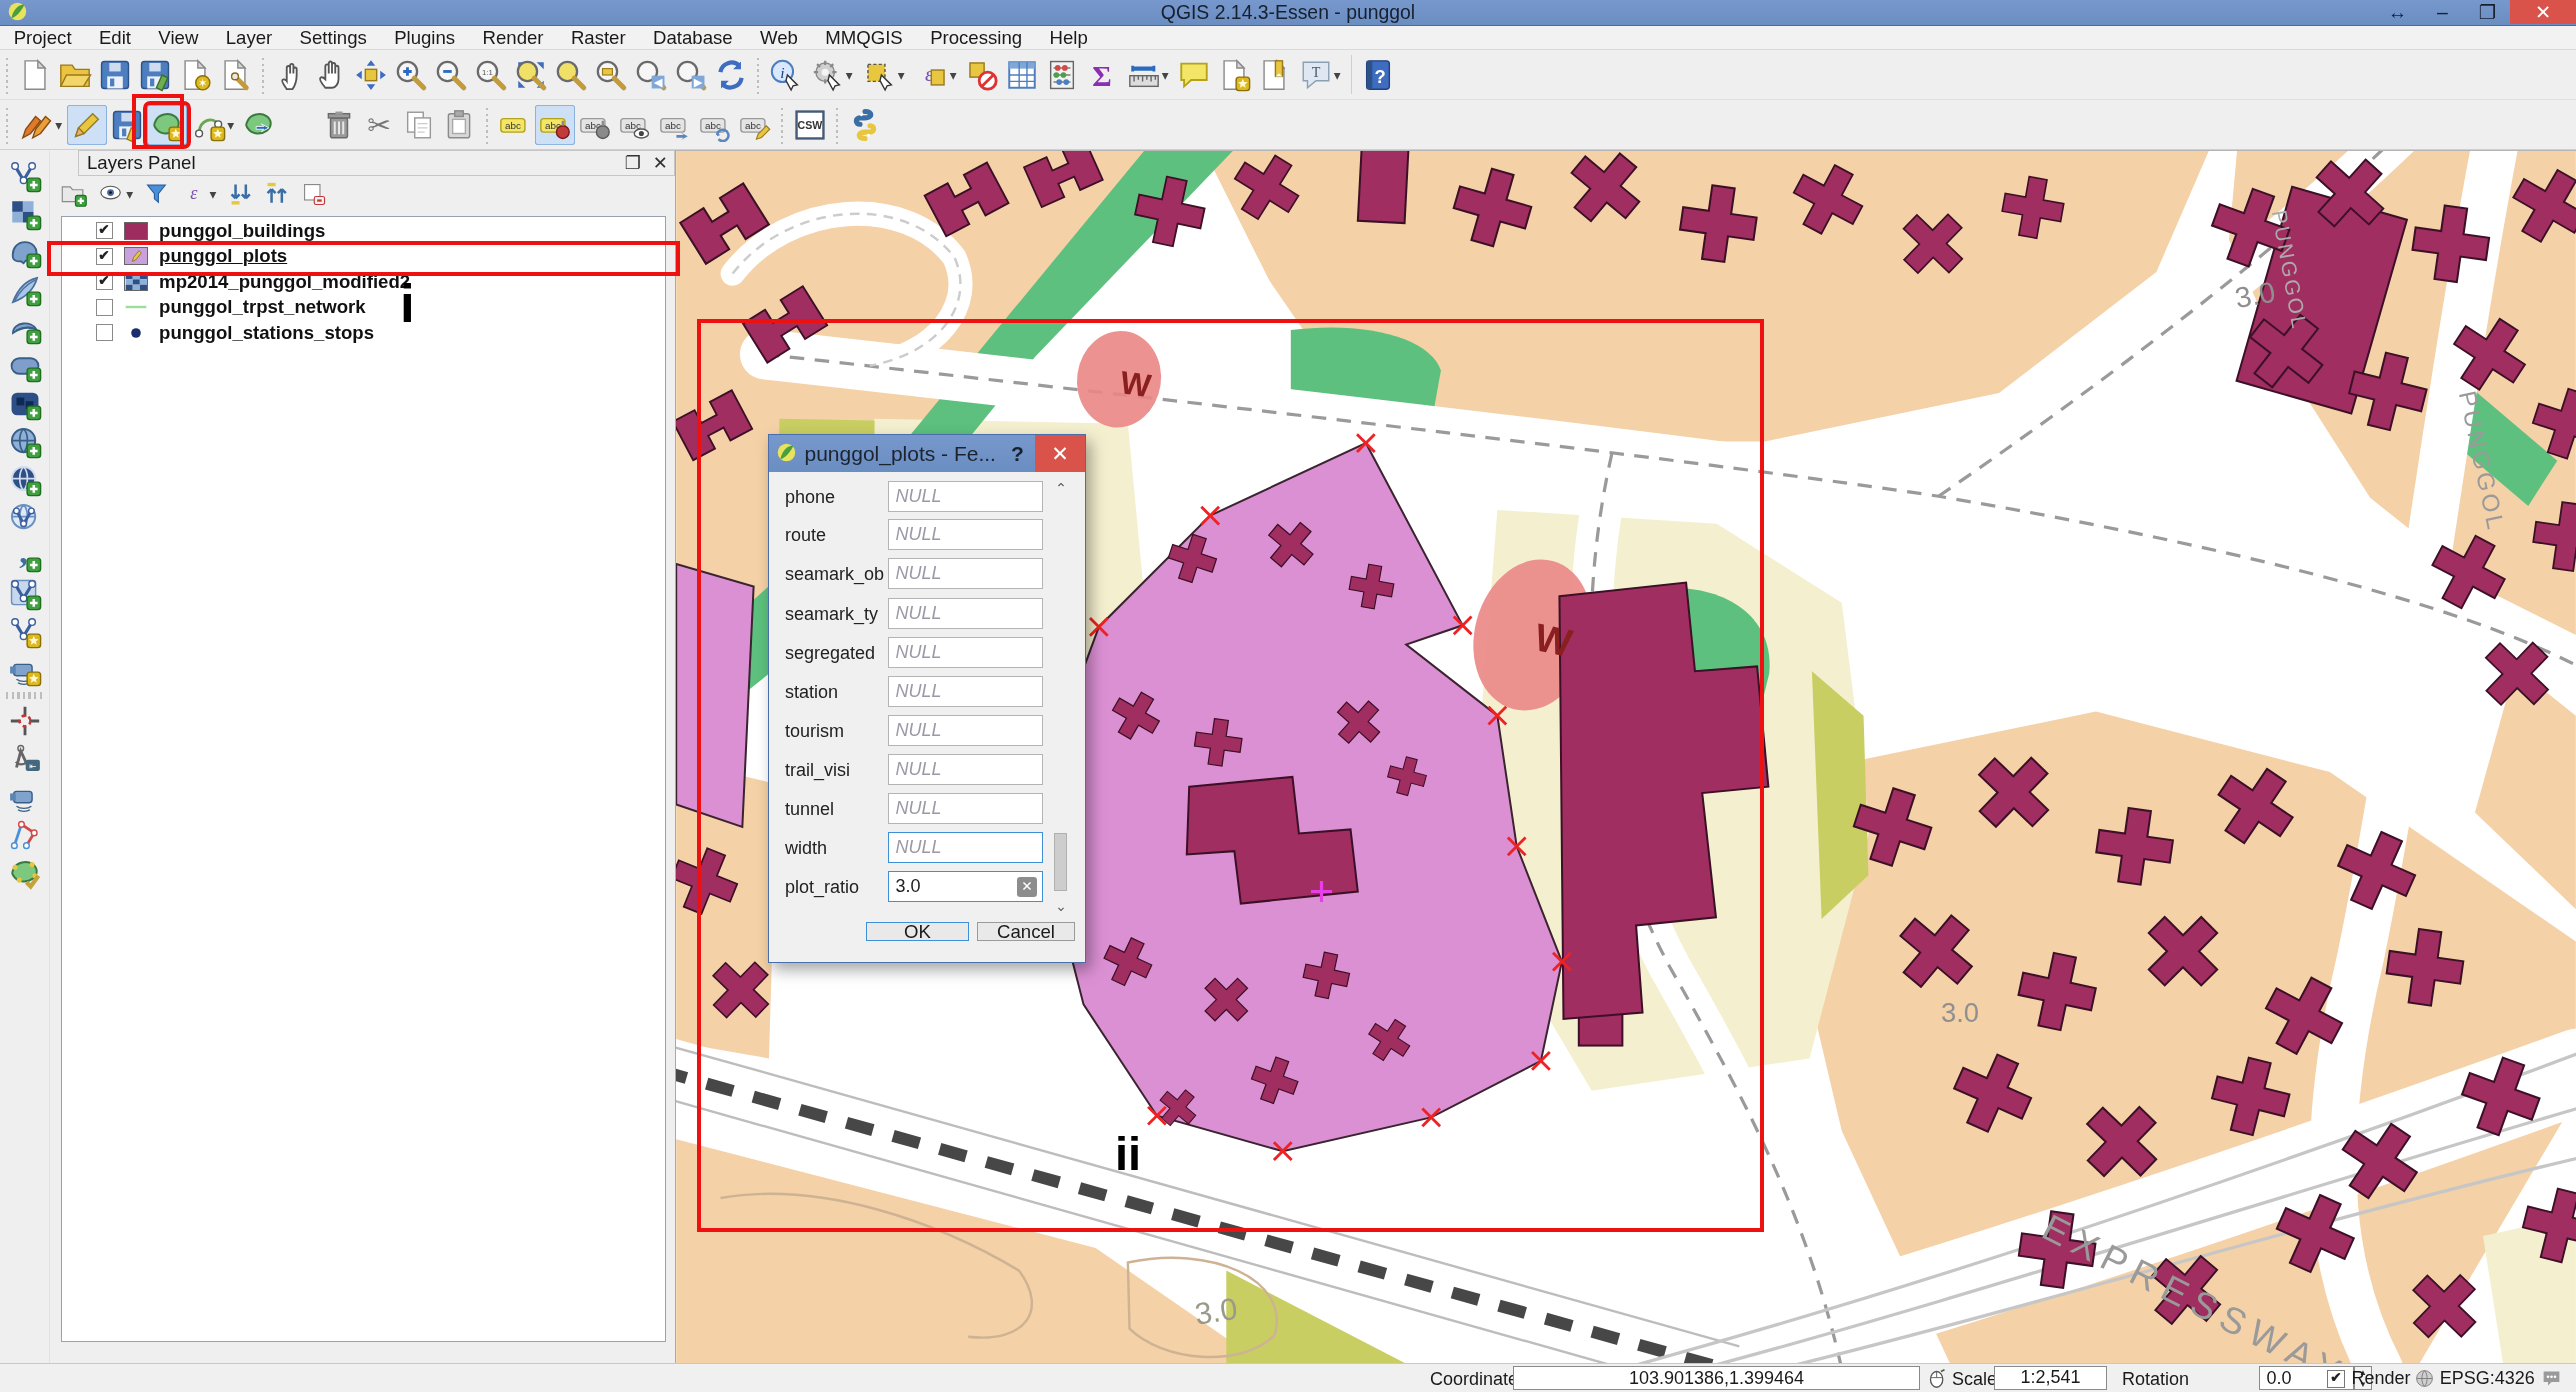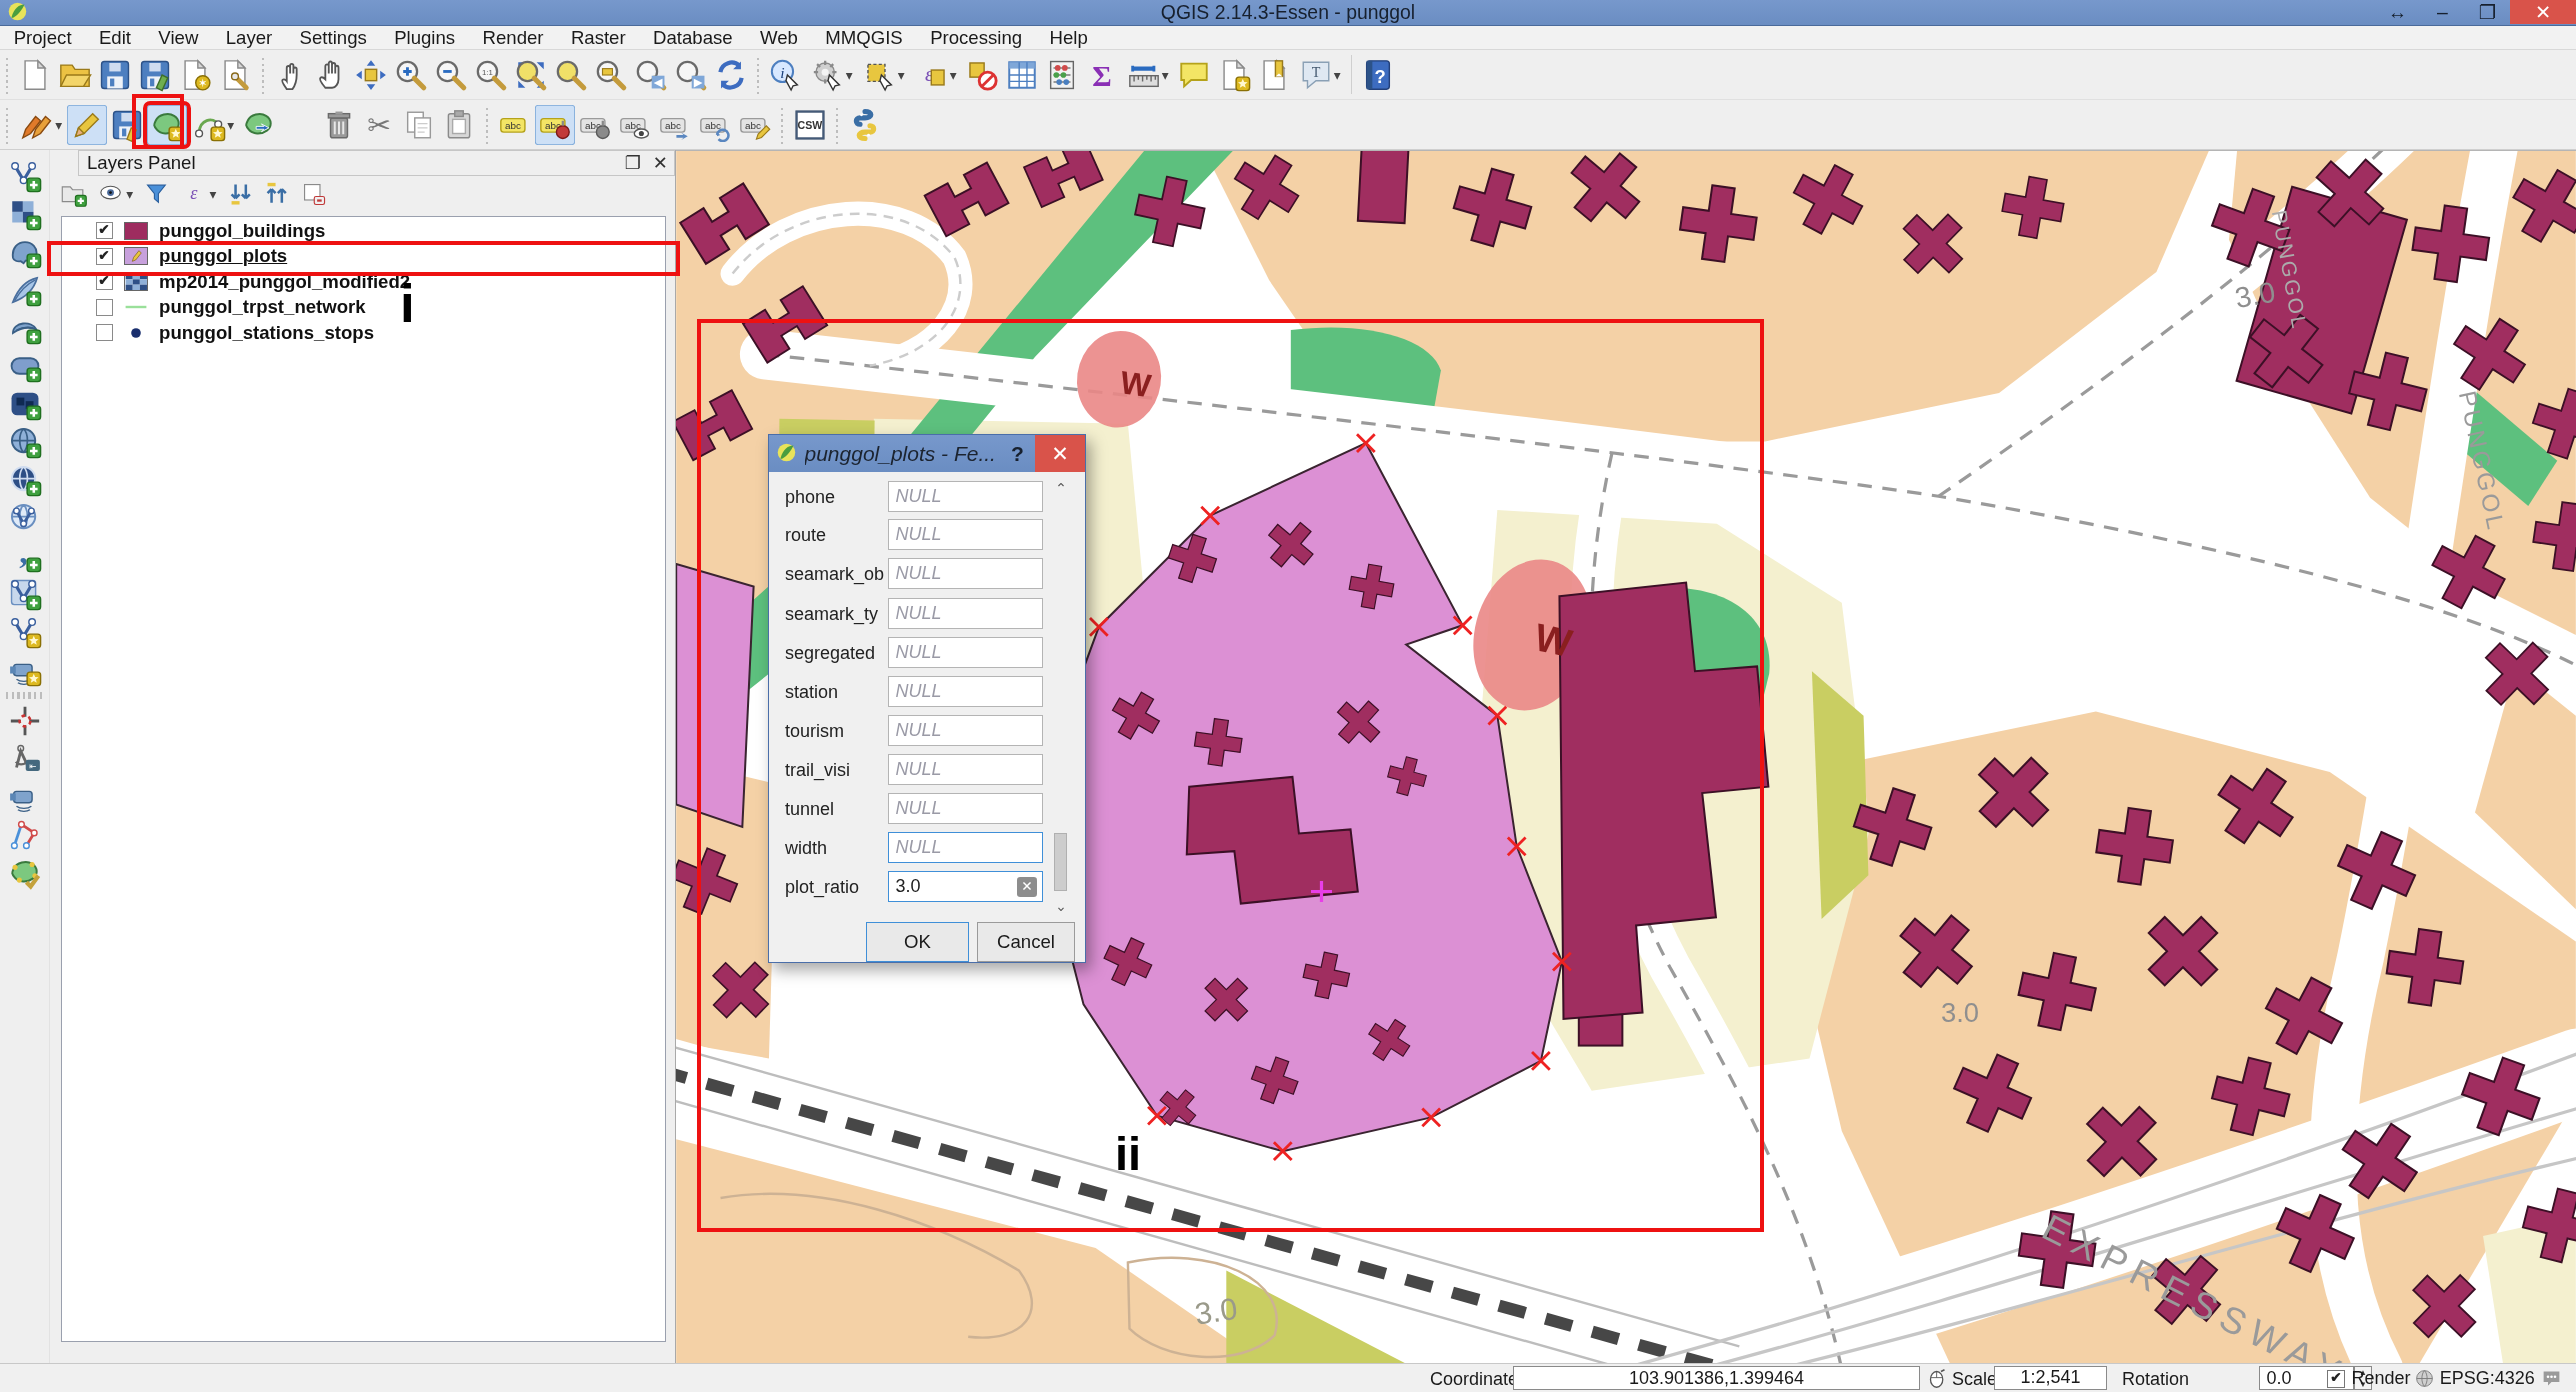--- a/index.html
+++ b/index.html
@@ -83,40 +83,40 @@
   .red-rect { position:absolute; border:4.8px solid #ee1111; pointer-events:none; }
   .ann-label { position:absolute; color:#000; font-weight:bold; pointer-events:none;
     font-family:"Liberation Sans", sans-serif; }
 
   
   #dialog { position:absolute; left:768px; top:434px; width:318px; height:529px;
     background:#f0f0f0; border:1.6px solid #4a6ea9; box-shadow:4.8px 6.5px 14.5px rgba(0,0,0,.35); }
   #dlg-title { height:37px; background:linear-gradient(#7798cc,#6a8dc2); display:flex;
     align-items:center; }
   #dlg-title .dtitle { font-size:21px; color:#1c2430; margin-left:8px; flex:1;
-    white-space:nowrap; overflow:hidden;font-style:italic; }
+    white-space:nowrap; overflow:hidden; }
   #dlg-help { width:35px; text-align:center; font-size:21px; font-weight:bold; color:#17202e; }
   #dlg-close { width:50px; height:37px; background:#d9534a; color:#fff; display:flex;
     align-items:center; justify-content:center; font-size:21px; }
   .dlg-row { position:absolute; left:0; width:100%; height:32px; }
   .dlg-row .flabel { position:absolute; left:16px; top:5.6px; font-size:18px; color:#222; }
   .dlg-row .finput { position:absolute; left:119px; top:0; width:155px; height:31px;
     background:#fff; border:1.6px solid #b4b4b4; font-size:18px; padding:0 6.5px;
     font-family:"Liberation Sans", sans-serif; color:#222; }
   .dlg-row .finput::placeholder { color:#9a9aa6; font-style:italic; }
   .dlg-row .finput.focus { border-color:#3f8fd8; }
   .dlg-row .clear-btn { position:absolute; left:248px; top:5.6px; width:20px; height:20px;
     border-radius:3.2px; background:#8d8d8d; color:#fff; font-size:13.7px; line-height:20px;
     text-align:center; }
   #dlg-scroll { position:absolute; left:284px; top:45px; width:16px; height:436px; }
   #dlg-scroll .arr { position:absolute; left:0; width:16px; height:18px; color:#555;
     font-size:13.7px; text-align:center; }
   #dlg-thumb { position:absolute; left:0.8px; top:353px; width:13.7px; height:58px;
     background:#cdcdcd; border:0.8px solid #b0b0b0; }
-  .dlg-btn { position:absolute; height:40px; background:#e9e9e9; border:0.8px solid #9a9a9a;
+  .dlg-btn { position:absolute; height:19px; background:#e9e9e9; border:0.8px solid #9a9a9a;
     font-size:18.6px; color:#1a1a1a; display:flex; align-items:center; justify-content:center; }
   #btn-ok { left:97px; top:487px; width:103px; border:1.6px solid #3f8fd8; }
   #btn-cancel { left:208px; top:487px; width:98px; }
 
   
   #statusbar { position:absolute; left:0; top:1363px; width:2576px; height:29px;
     background:#f0f0f0; border-top:0.8px solid #c8c8c8; font-size:18px; color:#1a1a1a; }
   #statusbar .slabel { position:absolute; top:4.8px; }
   .sbox { position:absolute; top:2.4px; background:#fff; border:0.8px solid #8a8a8a;
     font-size:18px; display:flex; align-items:center; }

